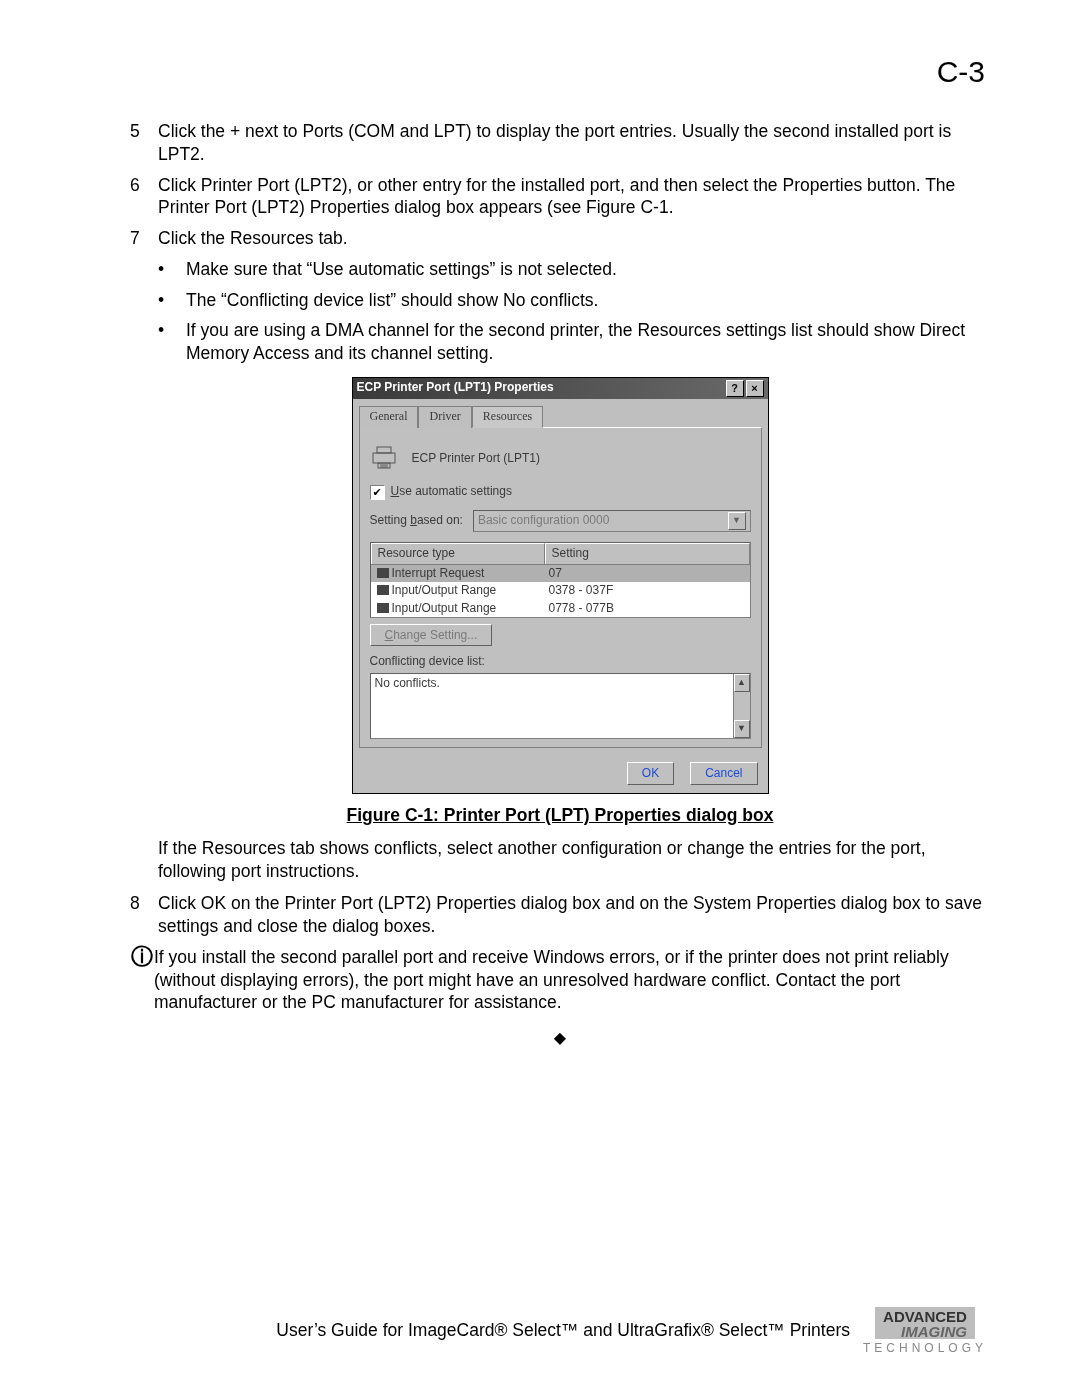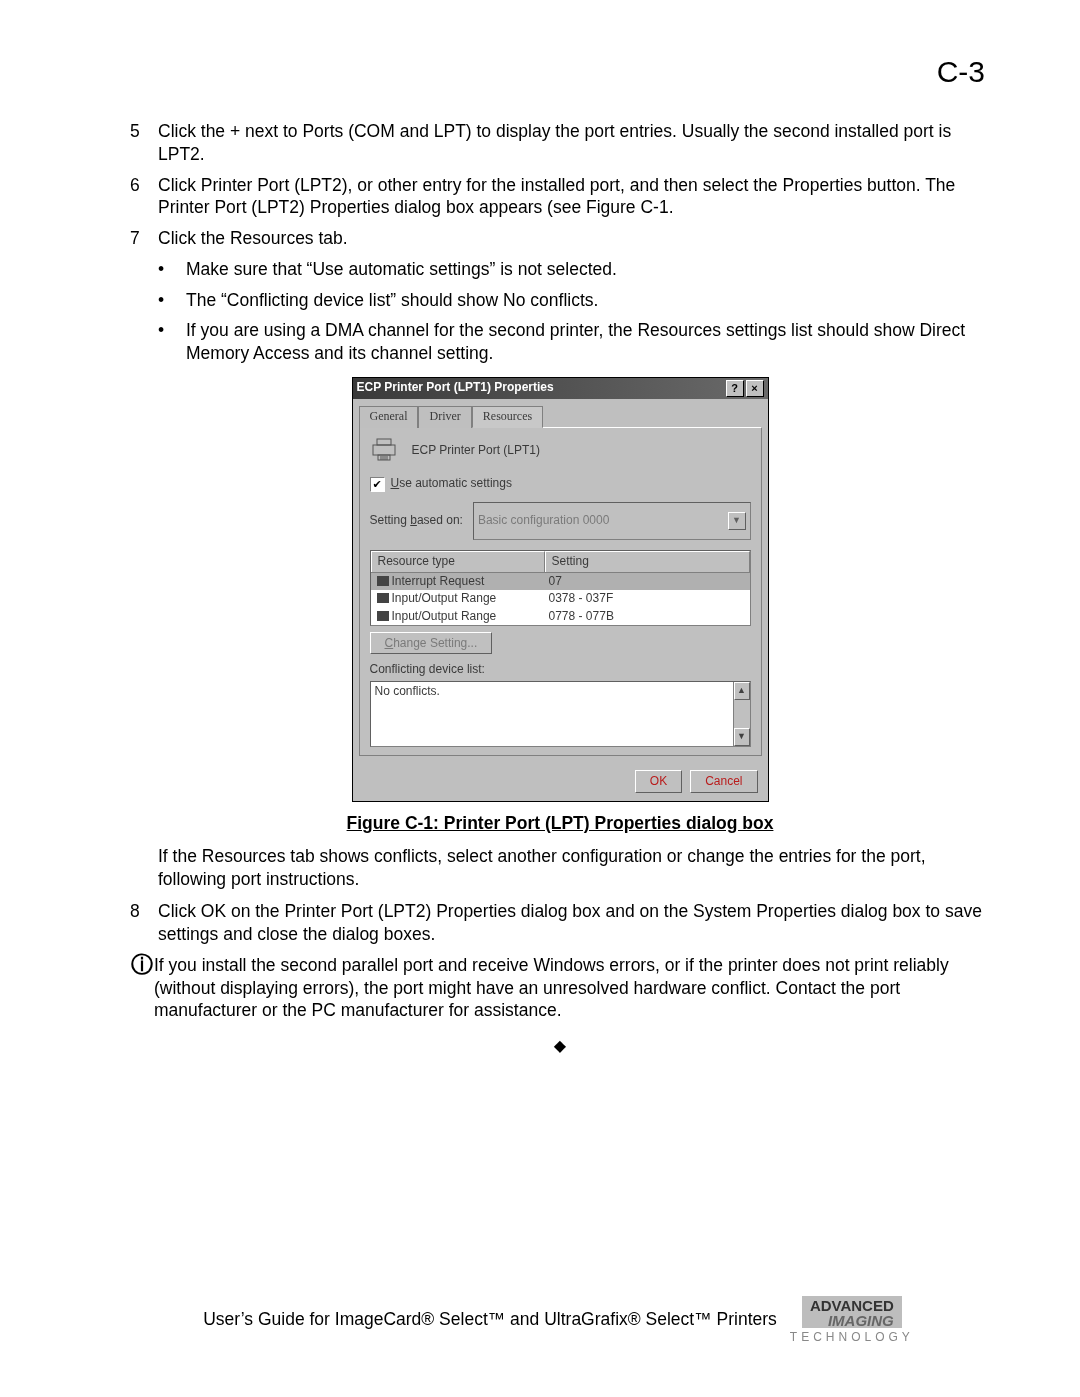--- a/index.html
+++ b/index.html
@@ -110,38 +110,39 @@
     border: 1px solid #808080;
     border-top-color: #fff;
     background: #c0c0c0;
     padding: 10px 10px 8px 10px;
   }
   .devrow {
     display: flex;
     align-items: center;
     gap: 14px;
     margin-bottom: 14px;
+    margin-top: 8px;
   }
   .printer-ico {
     width: 28px; height: 24px;
     position: relative;
   }
   .printer-ico svg { width: 28px; height: 24px; }
   .chkrow { display: flex; align-items: center; gap: 6px; margin-bottom: 10px; }
   .chk {
     width: 13px; height: 13px; background: #fff;
     border: 1px solid #808080; border-right-color:#fff; border-bottom-color:#fff;
     display:flex; align-items:center; justify-content:center;
     font-size:11px; color:#000;
   }
   .lblrow { display:flex; align-items:center; gap:10px; margin-bottom:10px; }
   .combo {
     flex:1; height:20px; background:#c0c0c0;
     border:1px solid #808080; border-top-color:#606060; border-left-color:#606060;
-    display:flex; align-items:center; padding:8px 4px; color:#7a7a7a;
+    display:flex; align-items:center; padding:0 4px; color:#7a7a7a;
     justify-content: space-between;
   }
   .combo-arrow {
     width:16px; height:16px; background:#c0c0c0;
     border:1px solid #fff; border-right-color:#606060; border-bottom-color:#606060;
     display:flex; align-items:center; justify-content:center; font-size:9px; color:#606060;
   }
   .listbox {
     border:1px solid #808080; border-top-color:#606060; border-left-color:#606060;
     background:#fff; margin-bottom:10px;
@@ -161,21 +162,21 @@
   .listrow.sel { background:#b0b0b0; }
   .rowico {
     width:12px; height:10px; display:inline-block; margin-right:3px;
     background:#444; position:relative; top:1px;
   }
   .btn {
     background:#c0c0c0;
     border:1px solid #fff; border-right-color:#606060; border-bottom-color:#606060;
     padding:3px 14px; font-size:12px; color:#7a7a7a;
   }
-  .btn.enabled { color:#b91c1c; }
+  .btn.enabled { color:#1d4ed8;margin-left:8px; }
   .conflictbox {
     background:#fff; border:1px solid #808080; border-top-color:#606060; border-left-color:#606060;
     height:64px; display:flex;
   }
   .conflict-inner { flex:1; padding:2px 4px; }
   .scroll {
     width:16px; background:#c0c0c0;
     border-left:1px solid #808080;
     display:flex; flex-direction:column; justify-content:space-between;
   }
@@ -193,22 +194,22 @@
     text-decoration: underline;
   }
   .para { margin-bottom:10px; padding-left:28px; }
   .info-row { display:flex; align-items:flex-start; margin-top:6px; }
   .info-ico {
     width:24px; flex-shrink:0; font-size:22px; line-height:1; font-weight:bold;
     display:flex; align-items:flex-start; justify-content:center;
   }
   .diamond { text-align:center; font-size:16px; margin-top:14px; }
   .footer {
-    position:absolute; bottom:50px; left:130px; right:80px;
-    display:flex; align-items:center; justify-content:center;
+    position:absolute; bottom:39px; left:130px; right:80px;
+    display:flex; align-items:center; justify-content:flex-end;
     font-size:17.5px;
   }
   .logo {
     width:150px; height:55px;
     display:flex; flex-direction:column; align-items:center; justify-content:center;
     position:relative;
   }
   .logo-top {
     font-family: Arial Black, Arial, sans-serif;
     font-weight:900; letter-spacing:0px;

